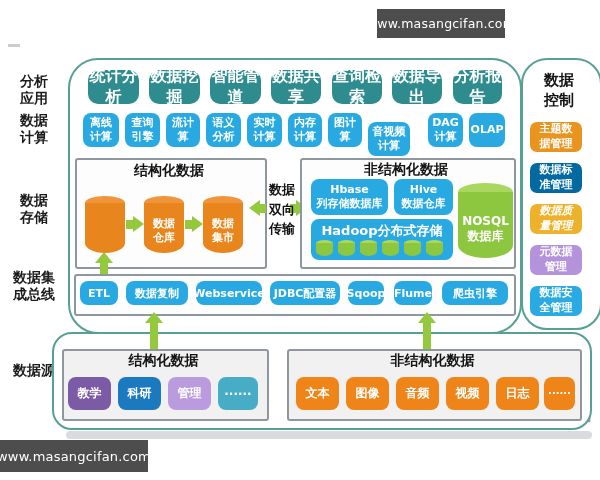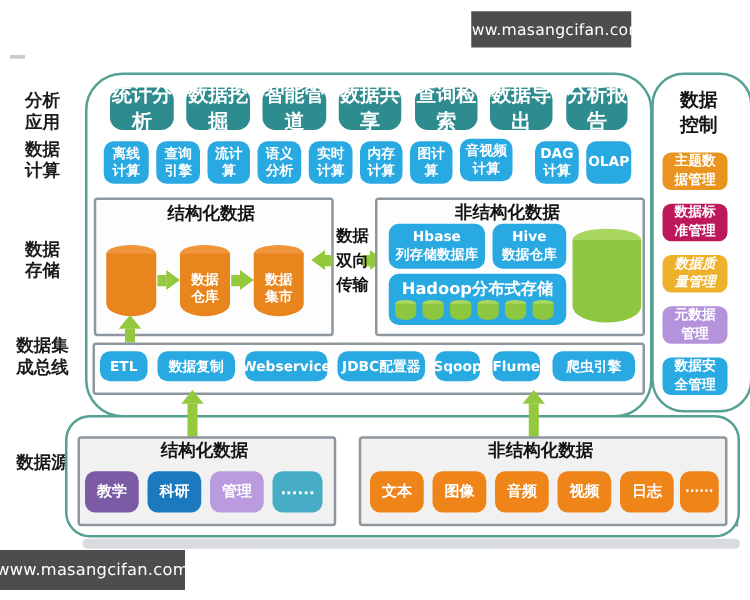--- a/index.html
+++ b/index.html
@@ -105,21 +105,21 @@
 <div class="box blue" style="left:166px;top:113px;width:34px;height:34px">流计
 算</div>
 <div class="box blue" style="left:206px;top:113px;width:35px;height:34px">语义
 分析</div>
 <div class="box blue" style="left:247px;top:113px;width:35px;height:34px">实时
 计算</div>
 <div class="box blue" style="left:288px;top:113px;width:34px;height:34px">内存
 计算</div>
 <div class="box blue" style="left:328px;top:113px;width:34px;height:34px">图计
 算</div>
-<div class="box blue" style="left:368px;top:111px;width:42px;height:34px">音视频
+<div class="box blue" style="left:368px;top:122px;width:42px;height:34px">音视频
 计算</div>
 <div class="box blue" style="left:428px;top:113px;width:35px;height:34px">DAG
 计算</div>
 <div class="box blue" style="left:469px;top:113px;width:36px;height:34px">OLAP</div>
 
 <div class="graybox" style="left:75px;top:158px;width:188px;height:107px"></div>
 <div class="box-title" style="left:75px;top:162px;width:188px">结构化数据</div>
 
 <div class="cyl orange" style="left:85px;top:196px;width:40px;height:57px">
   <div class="cyl-top"></div>
@@ -176,39 +176,41 @@
     <div class="cyl-top"></div>
     <div class="cyl-body"></div>
   </div>
 <div class="cyl green small" style="left:426px;top:240px;width:17px;height:16px">
     <div class="cyl-top"></div>
     <div class="cyl-body"></div>
   </div>
 <div class="cyl green" style="left:458px;top:183px;width:55px;height:75px">
   <div class="cyl-top" style="height:18px"></div>
   <div class="cyl-body" style="top:9px;border-radius:0 0 50% 50% / 0 0 13px 13px"></div>
+  <div class="cyl-label" style="top:16px;font-size:12px">NOSQL
+数据库</div>
 </div>
 
 <div class="graybox" style="left:74px;top:274px;width:438px;height:38px"></div>
 <div class="box busitem" style="left:80px;top:281px;width:38px;height:24px">ETL</div>
 <div class="box busitem" style="left:126px;top:281px;width:62px;height:24px">数据复制</div>
 <div class="box busitem" style="left:196px;top:281px;width:66px;height:24px">Webservice</div>
 <div class="box busitem" style="left:270px;top:281px;width:70px;height:24px">JDBC配置器</div>
 <div class="box busitem" style="left:348px;top:281px;width:36px;height:24px">Sqoop</div>
 <div class="box busitem" style="left:394px;top:281px;width:38px;height:24px">Flume</div>
 <div class="box busitem" style="left:442px;top:281px;width:66px;height:24px">爬虫引擎</div>
 
 <div class="varrow" style="left:150px;top:323px;height:27px"></div>
 <div class="varrow" style="left:423px;top:323px;height:27px"></div>
 
 <div class="ctrl-title" style="left:527px;top:70px;width:64px">数据
 控制</div>
 <div class="box ctrlitem" style="left: 530px; top: 122px; width: 52px; height: 30px; background-color: rgb(232, 148, 31);">主题数
 据管理</div>
-<div class="box ctrlitem" style="left: 530px; top: 163px; width: 52px; height: 30px; background-color: #be185d;">数据标
+<div class="box ctrlitem" style="left: 530px; top: 163px; width: 52px; height: 30px; background-color: #0369a1;">数据标
 准管理</div>
 <div class="box ctrlitem" style="left: 530px; top: 204px; width: 52px; height: 30px; background-color: rgb(238, 177, 43); font-style: italic;">数据质
 量管理</div>
 <div class="box ctrlitem" style="left: 530px; top: 245px; width: 52px; height: 30px; background-color: rgb(180, 147, 220);">元数据
 管理</div>
 <div class="box ctrlitem" style="left: 530px; top: 286px; width: 52px; height: 30px; background-color: rgb(42, 170, 226);">数据安
 全管理</div>
 
 <div class="graybox srcbg" style="left:62px;top:349px;width:203px;height:68px"></div>
 <div class="box-title" style="left:62px;top:352px;width:203px">结构化数据</div>

